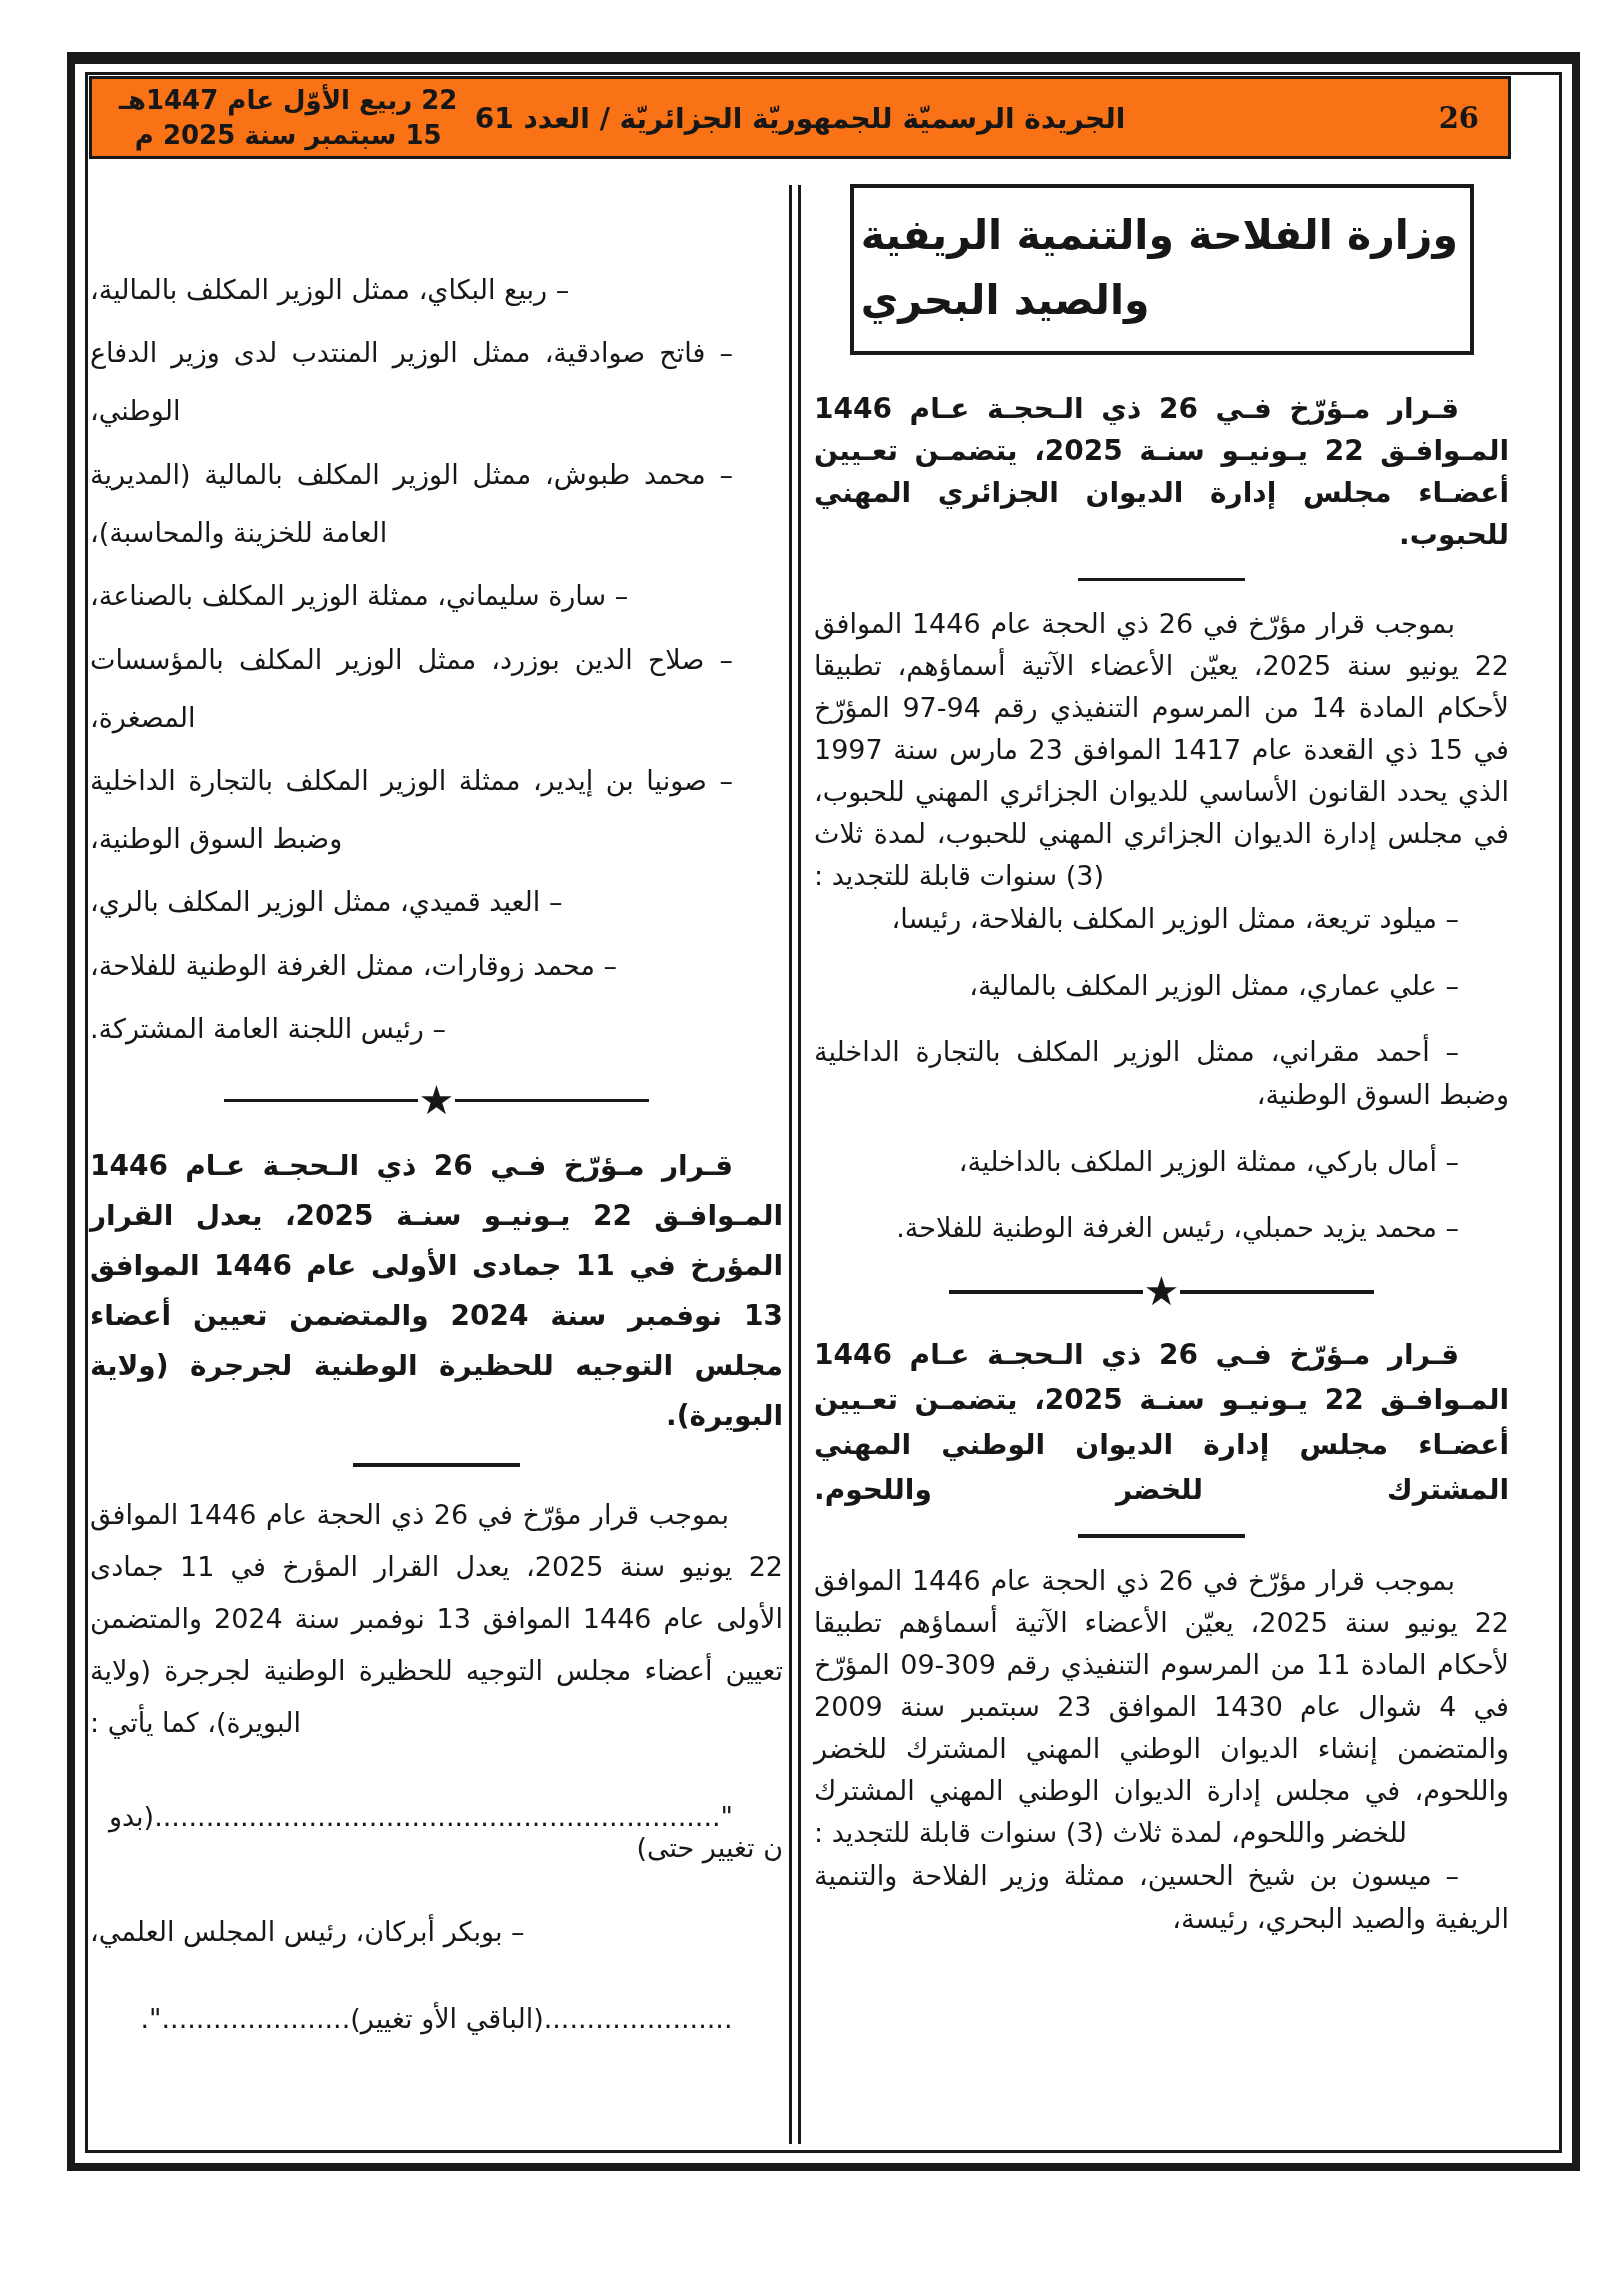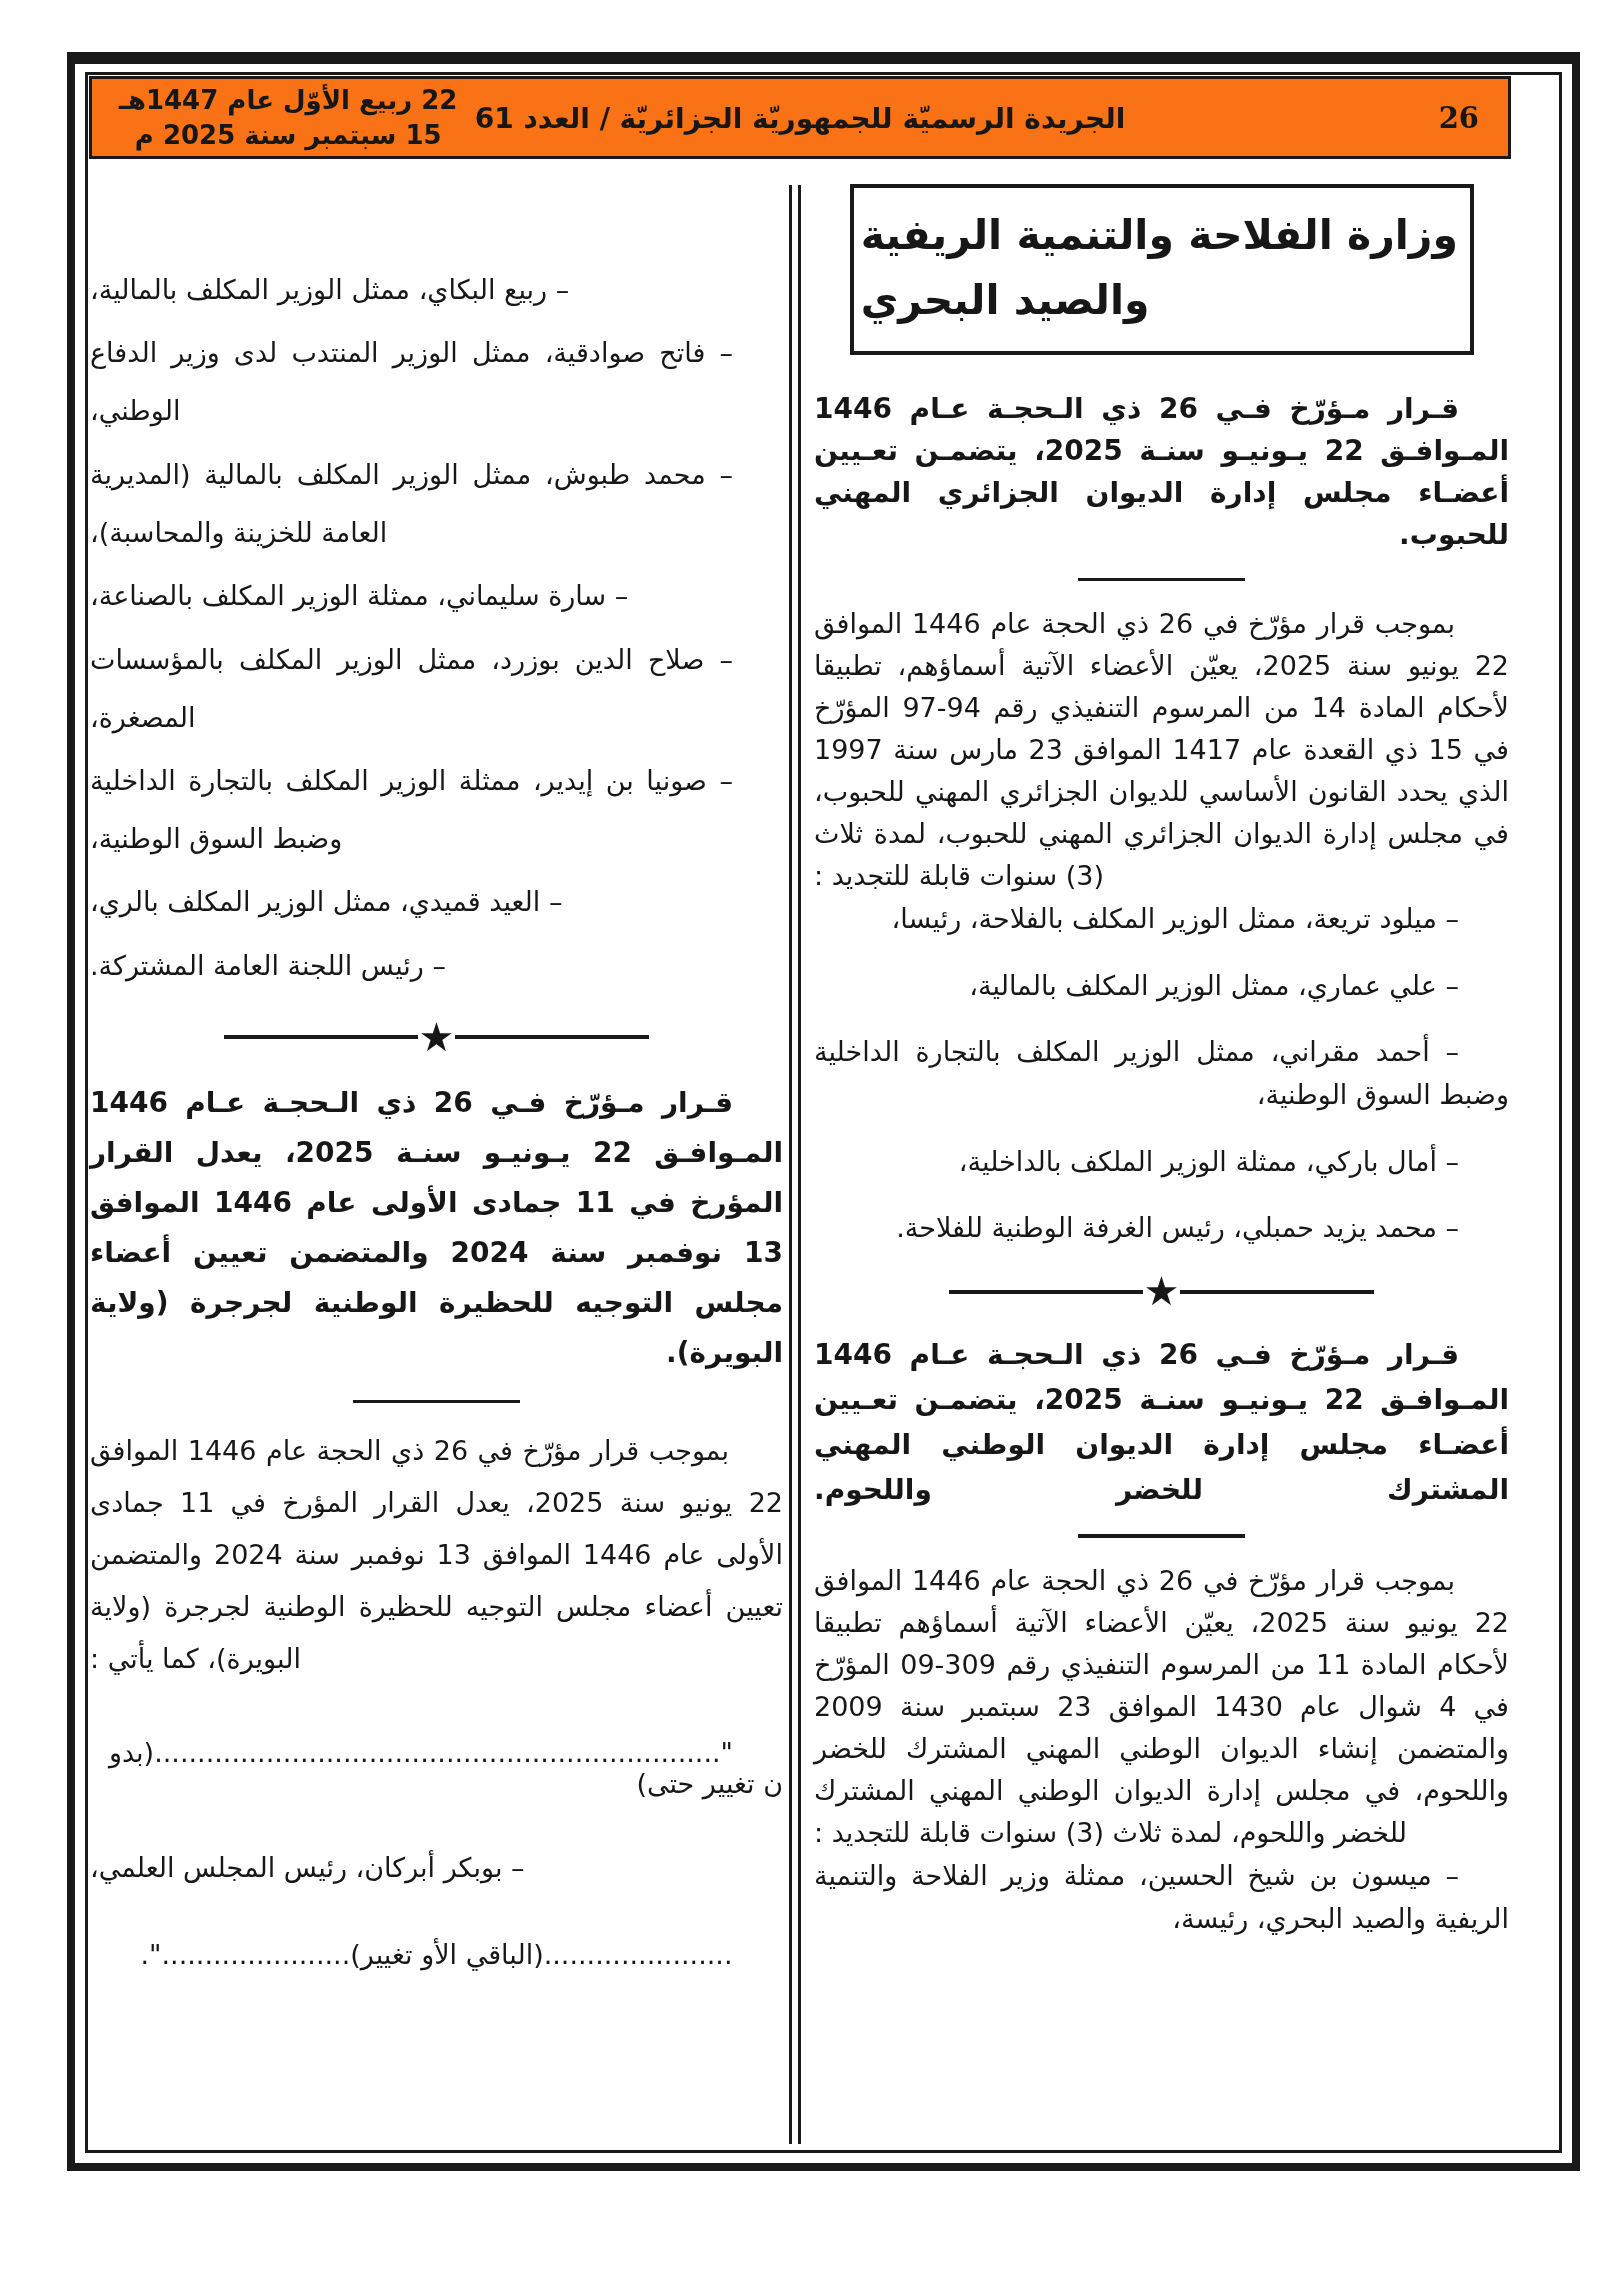--- a/index.html
+++ b/index.html
@@ -148,20 +148,21 @@
 <div class="col-divider"></div>
 
 <div class="col col-left">
   <p class="member member-l">– ربيع البكاي، ممثل الوزير المكلف بالمالية،</p>
   <p class="member member-l">– فاتح صوادقية، ممثل الوزير المنتدب لدى وزير الدفاع الوطني،</p>
   <p class="member member-l">– محمد طبوش، ممثل الوزير المكلف بالمالية (المديرية العامة للخزينة والمحاسبة)،</p>
   <p class="member member-l">– سارة سليماني، ممثلة الوزير المكلف بالصناعة،</p>
   <p class="member member-l">– صلاح الدين بوزرد، ممثل الوزير المكلف بالمؤسسات المصغرة،</p>
   <p class="member member-l">– صونيا بن إيدير، ممثلة الوزير المكلف بالتجارة الداخلية وضبط السوق الوطنية،</p>
   <p class="member member-l">– العيد قميدي، ممثل الوزير المكلف بالري،</p>
+  <p class="member member-l">– محمد زوقارات، ممثل الغرفة الوطنية للفلاحة،</p>
   <p class="member member-l">– رئيس اللجنة العامة المشتركة.</p>
 
   <div class="star-sep">
     <div class="line"></div>
     <span class="star">★</span>
     <div class="line"></div>
   </div>
 
   <p class="decree-title title-l">قـرار مـؤرّخ فـي 26 ذي الـحجـة عـام 1446 المـوافـق 22 يـونيـو سنـة 2025، يعدل القرار المؤرخ في 11 جمادى الأولى عام 1446 الموافق 13 نوفمبر سنة 2024 والمتضمن تعيين أعضاء مجلس التوجيه للحظيرة الوطنية لجرجرة (ولاية البويرة).</p>
   <div class="short-sep"></div>

